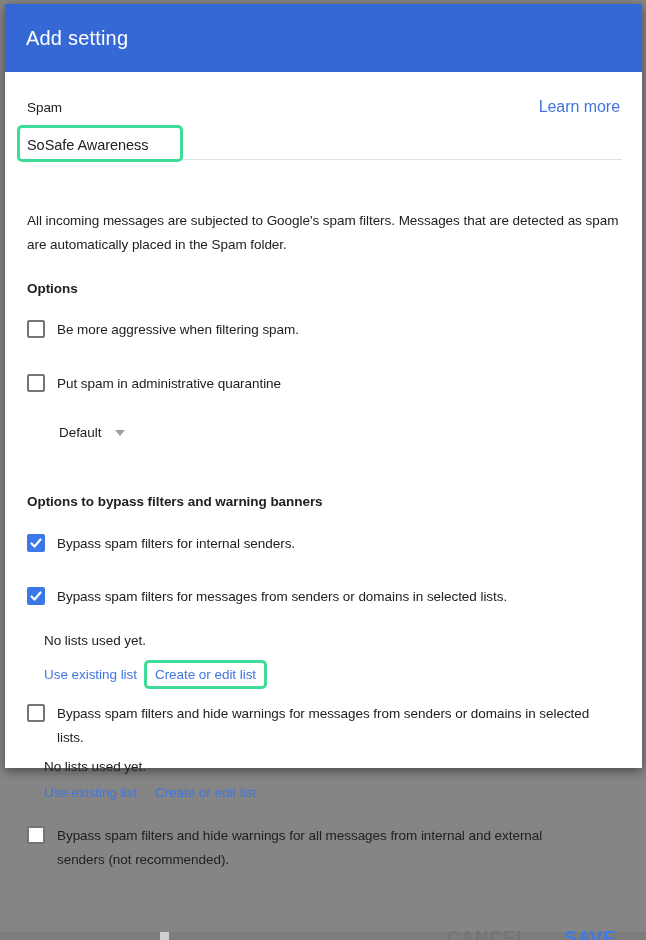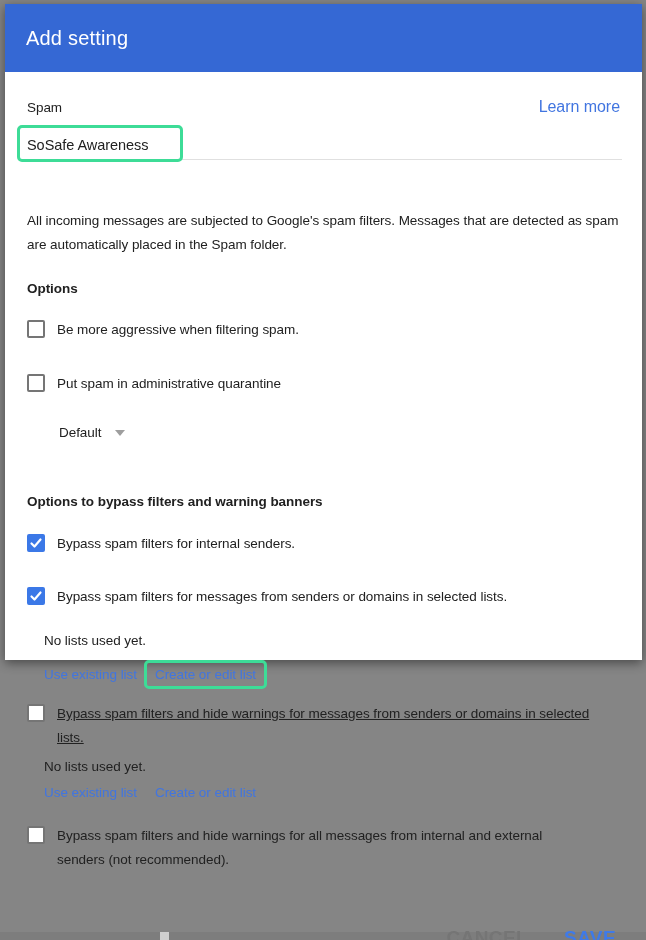--- a/index.html
+++ b/index.html
@@ -9,21 +9,21 @@
     background:#858585;
     position:relative;
     overflow:hidden;
     color:#212121;
   }
   .screen { position:absolute; inset:0; }
   .bottom-strip { position:absolute; left:0; bottom:0; width:100%; height:8px; background:#7d7d7d; }
   .bottom-gap { position:absolute; left:160px; bottom:0; width:9px; height:8px; background:#cfcfcf; }
 
   .dialog {
-    position:absolute; left:5px; top:4px; width:637px; height:656px;
+    position:absolute; left:5px; top:4px; width:637px; height:764px;
     background:#ffffff;
     box-shadow:0 3px 10px rgba(0,0,0,0.45);
     display:flex; flex-direction:column;
   }
   .dialog-header {
     height:68px; background:#3568d4; display:flex; align-items:center;
     padding-left:21px; flex:none;
   }
   .dialog-title { color:#ffffff; font-size:20px; letter-spacing:0.2px; }
 
@@ -54,21 +54,21 @@
     background:#fff;
   }
   .checkbox.checked { background:#3b78e7; border-color:#3b78e7; }
   .checkbox svg { display:none; }
   .checkbox.checked svg { display:block; }
   .cb-label { margin-left:12px; line-height:24px; color:#212121; padding-top:0px; }
   .cb-row.m1 { margin-top:22px; }
   .cb-row.m2 { margin-top:30px; }
   .cb-row.m3 { margin-top:23px; }
   .cb-row.m4 { margin-top:29px; }
-  .cb-row.m5 { margin-top:13px;text-decoration:underline; }
+  .cb-row.m5 { margin-top:13px; }
   .cb-row.m6 { margin-top:24px; }
   .cb-label.wrap5 { max-width:545px; }
   .cb-label.wrap6 { max-width:510px; }
 
   .dropdown-row { margin-top:29px; margin-left:32px; display:flex; align-items:center; cursor:pointer; width:max-content; }
   .dropdown-value { font-size:13.5px; color:#212121; }
   .dropdown-arrow {
     margin-left:14px; width:0; height:0;
     border-left:5px solid transparent; border-right:5px solid transparent;
     border-top:6px solid #9e9e9e;

